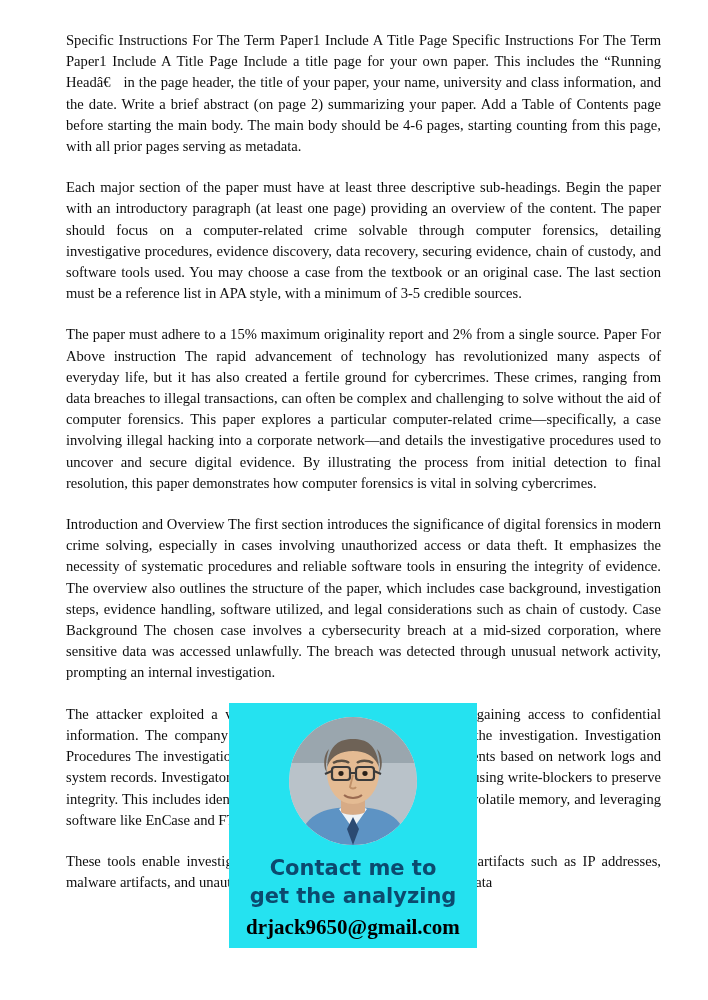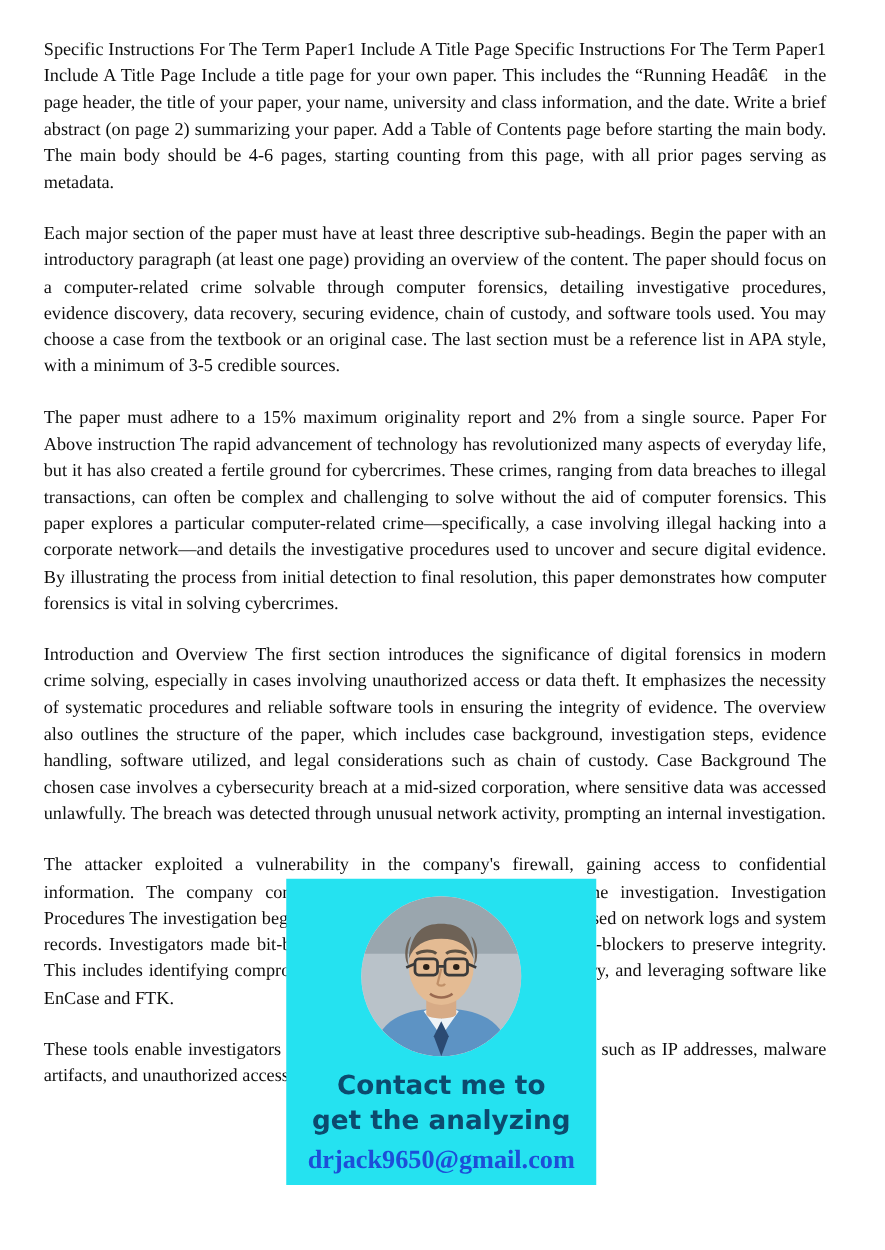--- a/index.html
+++ b/index.html
@@ -13,21 +13,21 @@
     font-family: "Liberation Serif", serif;
     color: #000000;
     overflow: hidden;
     position: relative;
   }
   .page {
     position: relative;
     width: 708px;
     height: 1000px;
     box-sizing: border-box;
-    padding: 30px 47px 0 35px;
+    padding: 30px 47px 0 66px;
   }
   .doc-body {
     font-size: 14.6px;
     line-height: 21.2px;
     text-align: left;
     color: #0d0d0d;
   }
   .para {
     margin: 0 0 20px 0;
     text-align: justify;
@@ -75,21 +75,21 @@
     margin-top: 2px;
   }
   .overlay-line.first {
     margin-top: 10px;
   }
   .overlay-email {
     font-family: "Liberation Serif", serif;
     font-weight: bold;
     font-size: 21px;
     line-height: 26px;
-    color: #1d4ed8;
+    color: #000000;
     text-align: center;
     margin-top: 5px;
   }
 </style>
 </head>
 <body>
 
 <div class="page">
   <div class="doc-body">
     <p class="para">Specific Instructions For The Term Paper1 Include A Title Page Specific Instructions For The Term Paper1 Include A Title Page Include a title page for your own paper. This includes the “Running Headâ€ in the page header, the title of your paper, your name, university and class information, and the date. Write a brief abstract (on page 2) summarizing your paper. Add a Table of Contents page before starting the main body. The main body should be 4-6 pages, starting counting from this page, with all prior pages serving as metadata.</p>

